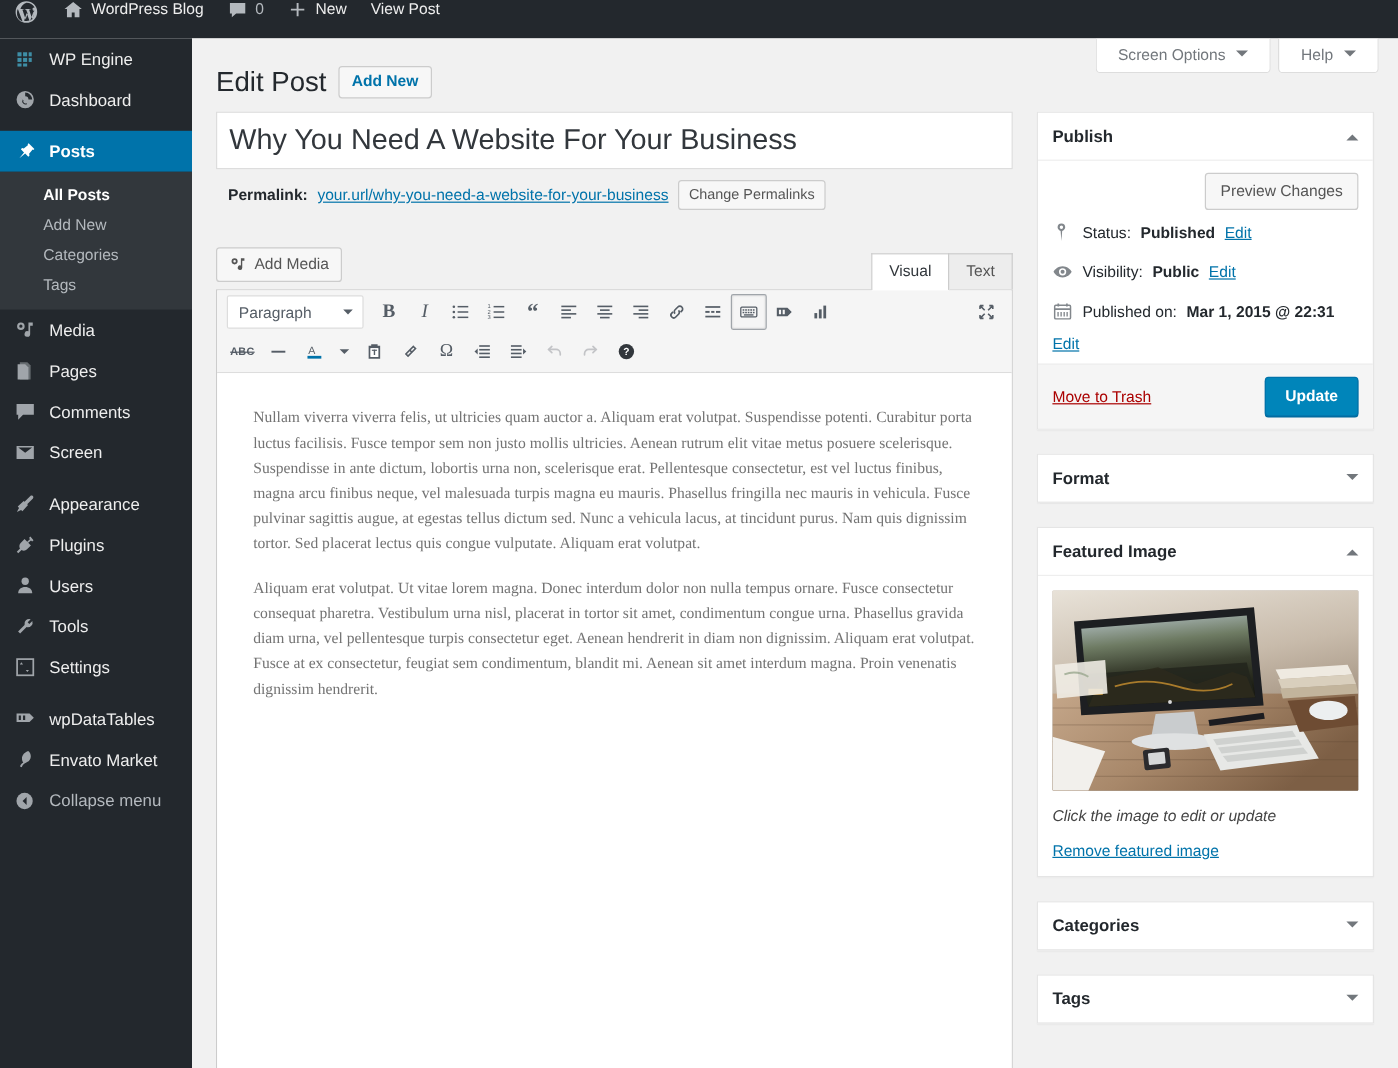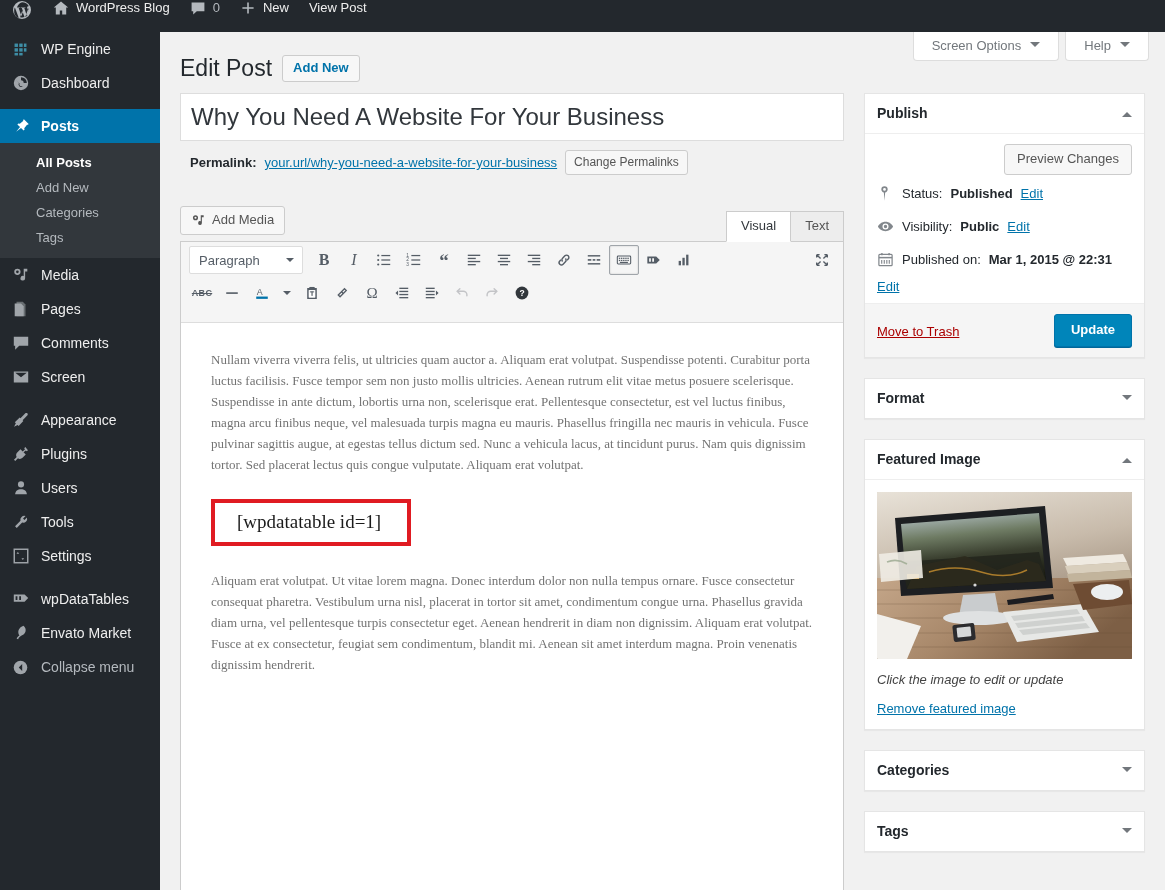--- a/index.html
+++ b/index.html
@@ -134,21 +134,21 @@
   .editor-tabs { display: flex; align-items: flex-end; }
   .switch-tab {
     border: 1px solid #ccc; border-bottom: none;
     padding: 6px 14px 7px; font-size: 13px; color: #555;
     background: #ededed; margin-left: -1px; line-height: 16px;
   }
   .switch-tab.active { background: #fff; color: #32373c; border-bottom: 1px solid #fff; margin-bottom: -1px; }
 
   #wp-content-wrap { border: 1px solid #ccc; background: #fff; }
   .mce-toolbar-grp {
-    background: #f5f5f5; border-bottom: 1px solid #ddd; padding: 2px 0 12px;
+    background: #f5f5f5; border-bottom: 1px solid #ddd; padding: 2px 0 0;
   }
   .mce-toolbar {
     display: flex; align-items: center; flex-wrap: nowrap;
     padding: 1px 6px 2px;
   }
   .mce-btn {
     width: 30px; height: 30px; display: flex;
     align-items: center; justify-content: center;
     color: #555d66; border: 1px solid transparent; border-radius: 2px;
   }
@@ -722,25 +722,20 @@
                       <circle cx="9" cy="9" r="7.2" fill="#32373c"></circle>
                       <text x="9" y="12.6" font-size="9.6" font-family="Liberation Sans" font-weight="700" fill="#fff" text-anchor="middle">?</text>
                     </svg>
                   </span>
                 </div>
               </div>
             </div>
 
             <div class="mce-edit-area">
               <p>Nullam viverra viverra felis, ut ultricies quam auctor a. Aliquam erat volutpat. Suspendisse potenti. Curabitur porta luctus facilisis. Fusce tempor sem non justo mollis ultricies. Aenean rutrum elit vitae metus posuere scelerisque. Suspendisse in ante dictum, lobortis urna non, scelerisque erat. Pellentesque consectetur, est vel luctus finibus, magna arcu finibus neque, vel malesuada turpis magna eu mauris. Phasellus fringilla nec mauris in vehicula. Fusce pulvinar sagittis augue, at egestas tellus dictum sed. Nunc a vehicula lacus, at tincidunt purus. Nam quis dignissim tortor. Sed placerat lectus quis congue vulputate. Aliquam erat volutpat.</p>
-              <div class="shortcode-wrap">
-                <div class="shortcode-box">
-                  <span>[wpdatatable id=1]</span>
-                </div>
-              </div>
               <p>Aliquam erat volutpat. Ut vitae lorem magna. Donec interdum dolor non nulla tempus ornare. Fusce consectetur consequat pharetra. Vestibulum urna nisl, placerat in tortor sit amet, condimentum congue urna. Phasellus gravida diam urna, vel pellentesque turpis consectetur eget. Aenean hendrerit in diam non dignissim. Aliquam erat volutpat. Fusce at ex consectetur, feugiat sem condimentum, blandit mi. Aenean sit amet interdum magna. Proin venenatis dignissim hendrerit.</p>
             </div>
           </div>
         </div>
 
         <div id="postbox-container">
 
           <div class="postbox">
             <div class="postbox-header">
               <h2>Publish</h2>

